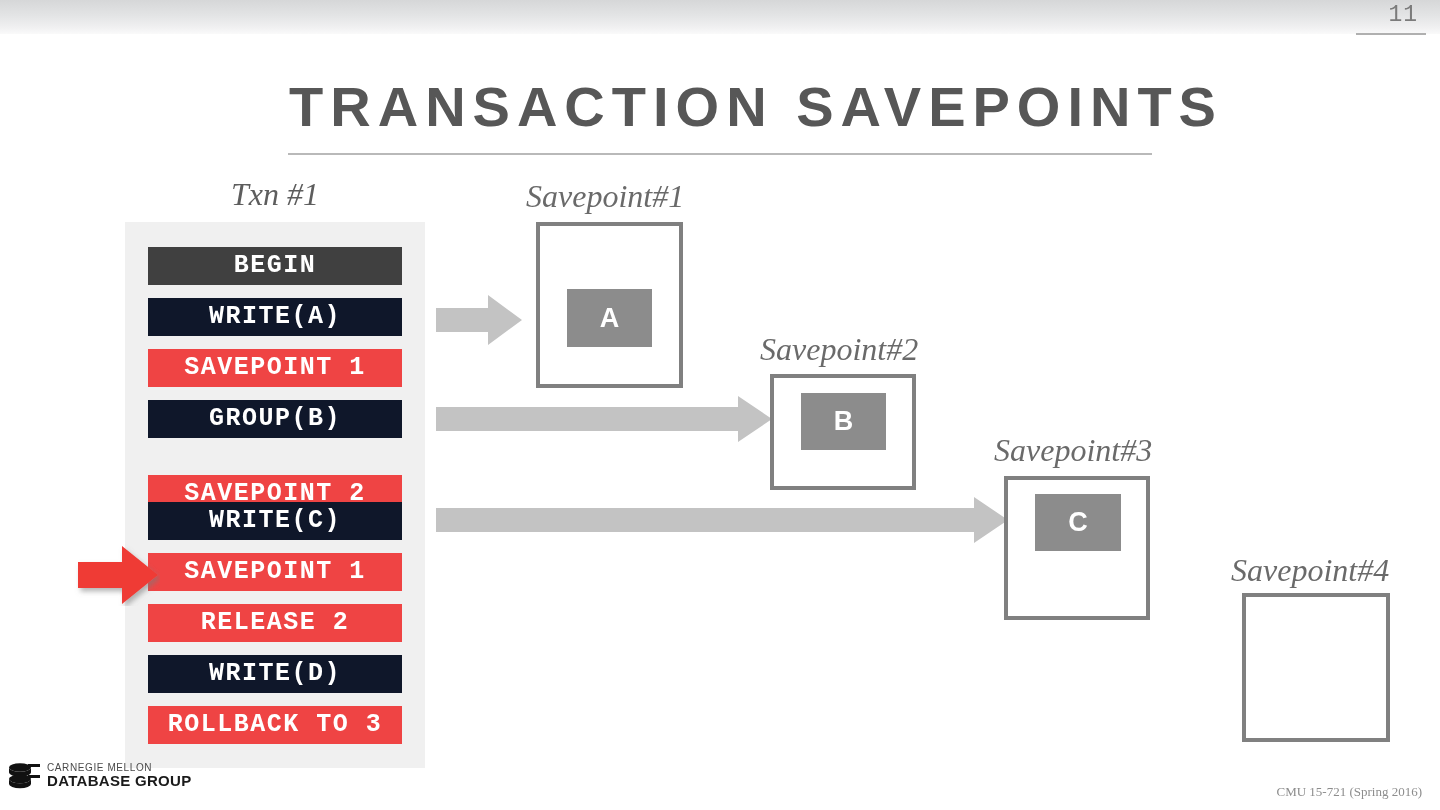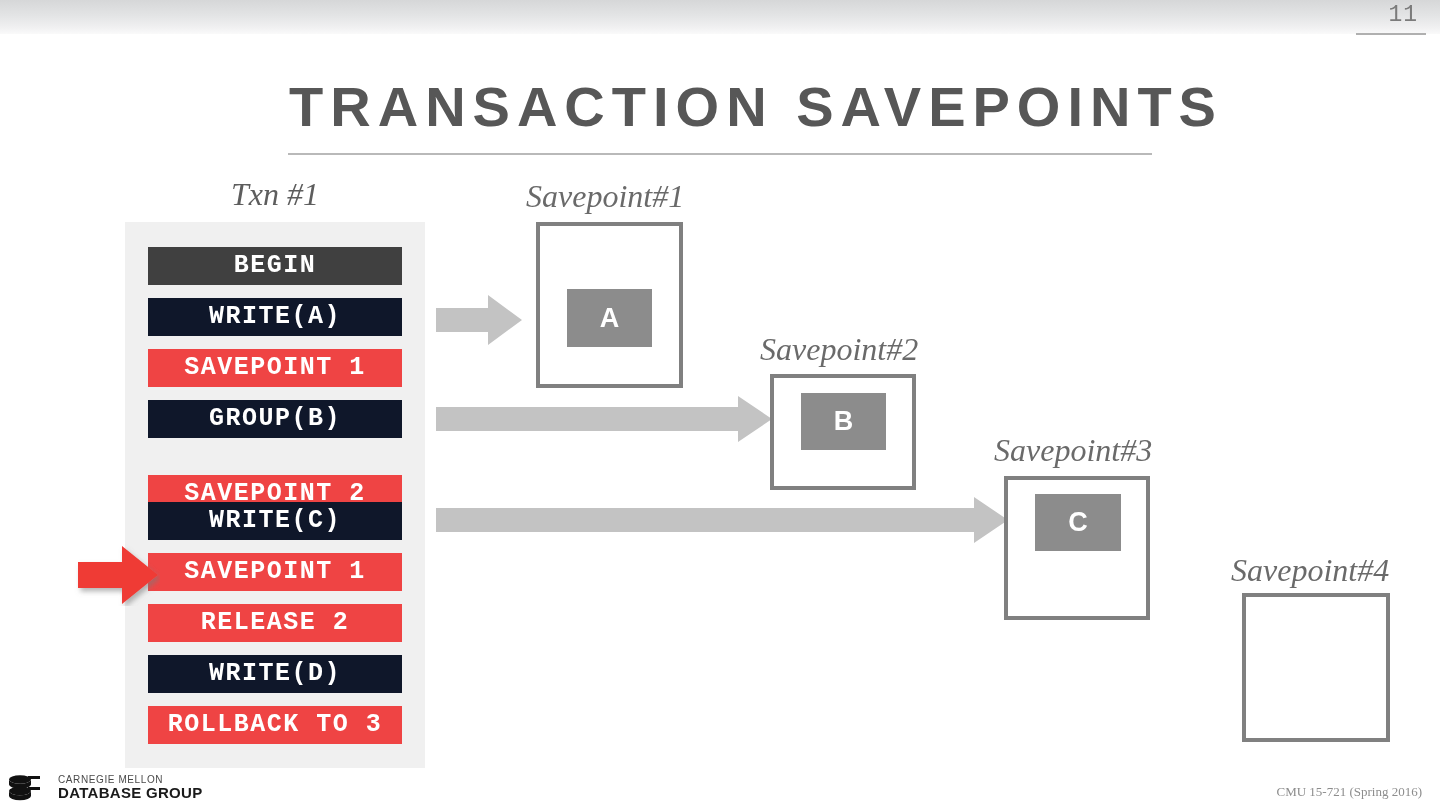--- a/index.html
+++ b/index.html
@@ -134,24 +134,24 @@
   
   #footer-note {
     position: absolute;
     right: 18px; bottom: 10px;
     font-family: "Liberation Serif", serif;
     font-size: 13px;
     color: #8d8d8d;
   }
   #logo {
     position: absolute;
-    left: 8px; bottom: 8px;
+    left: 8px; bottom: 20px;
     display: flex;
     align-items: center;
-    gap: 16px;
+    gap: 5px;
   }
   #logo-text {
     display: flex;
     flex-direction: column;
     line-height: 1.05;
   }
   #logo-line1 {
     font-size: 10px;
     letter-spacing: 0.6px;
     color: #4a4a4a;

